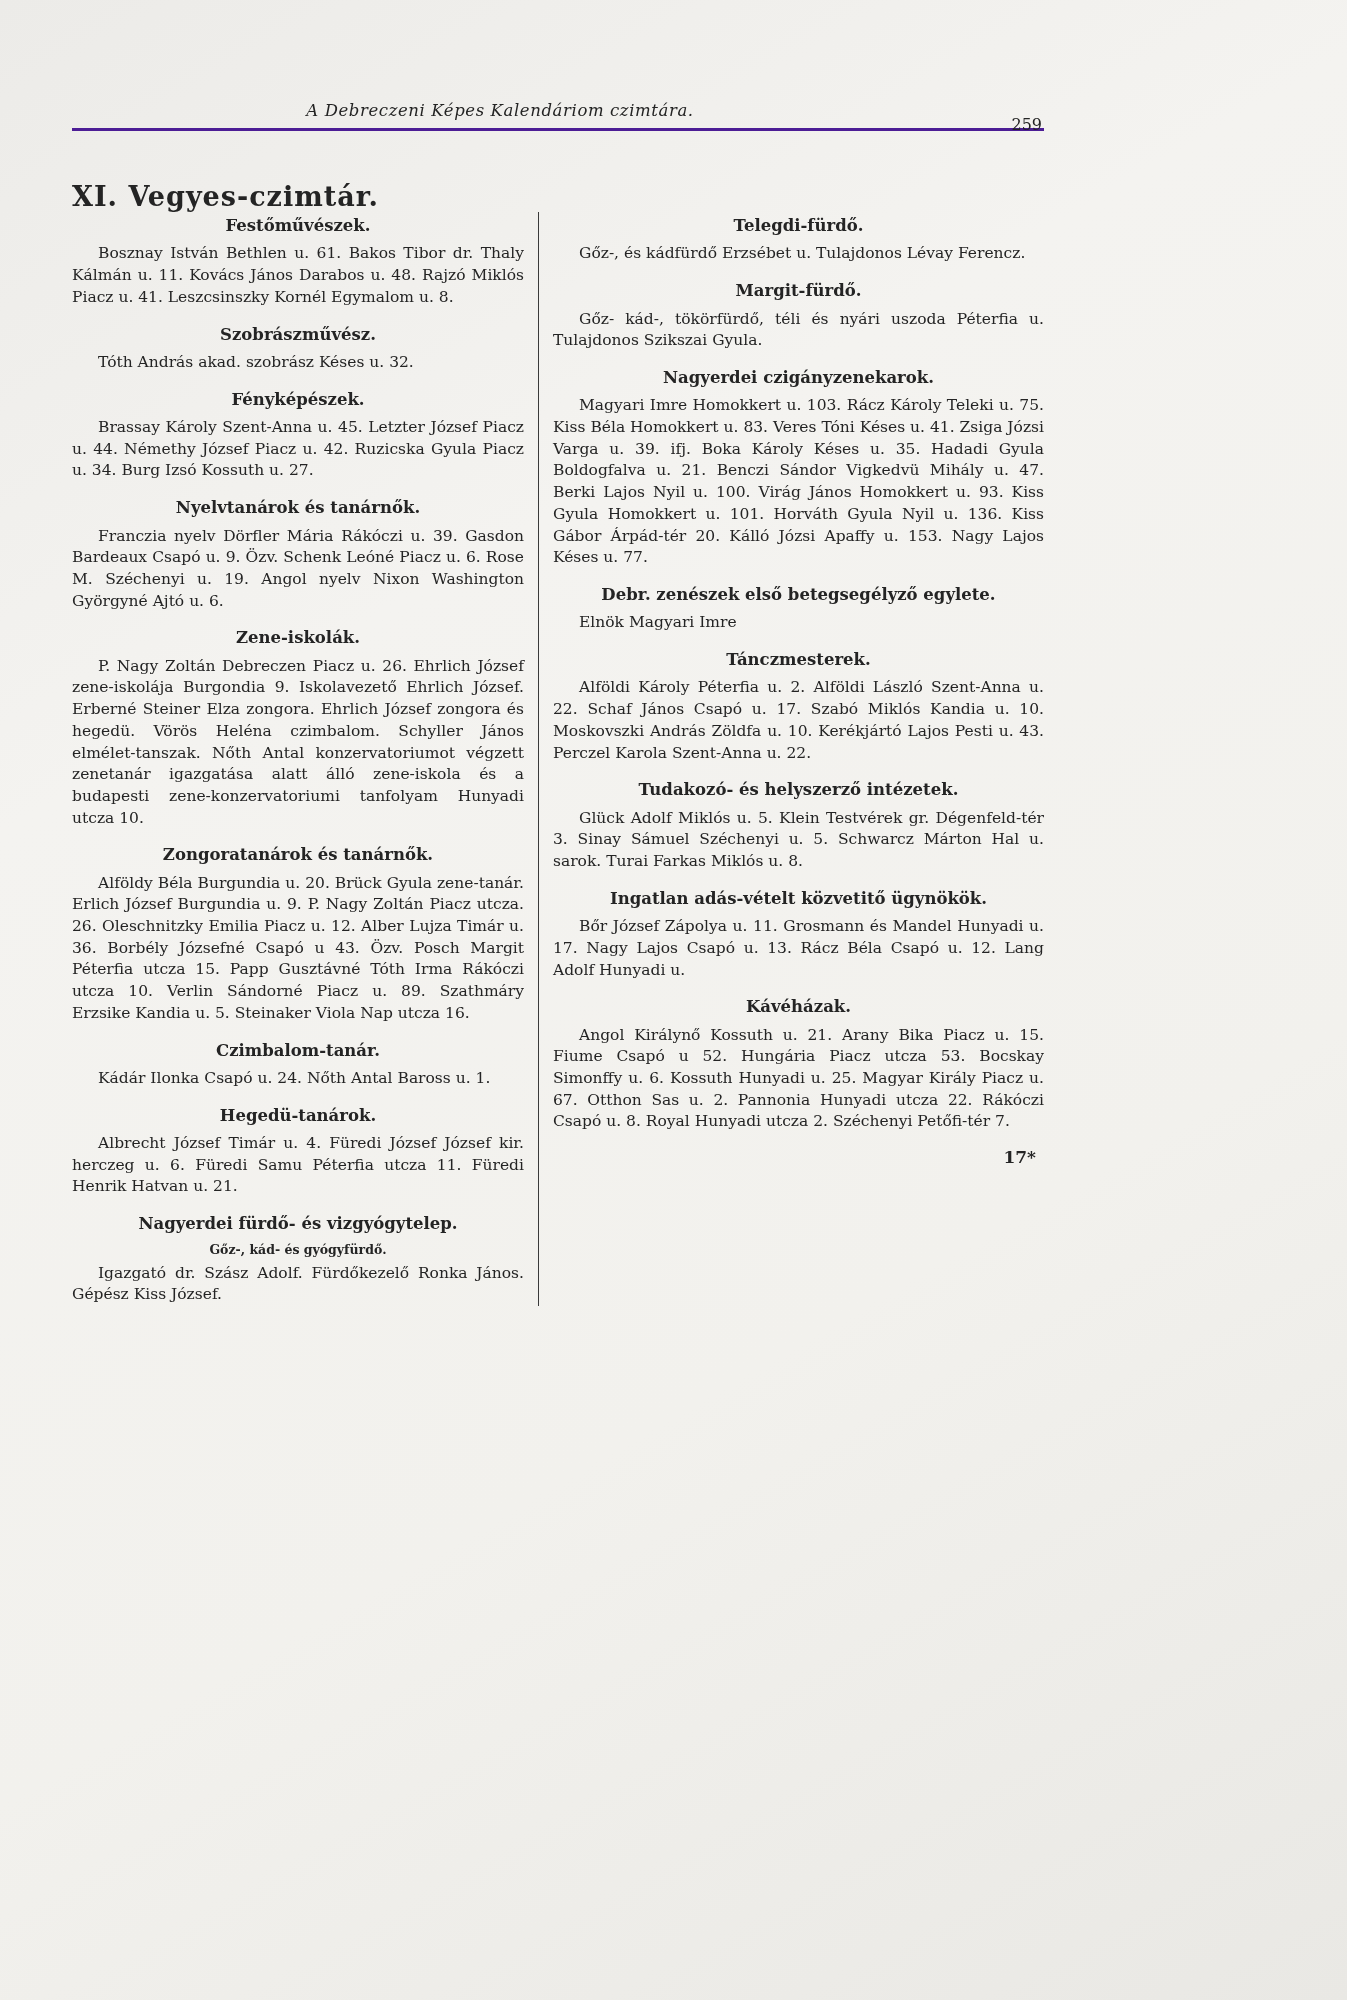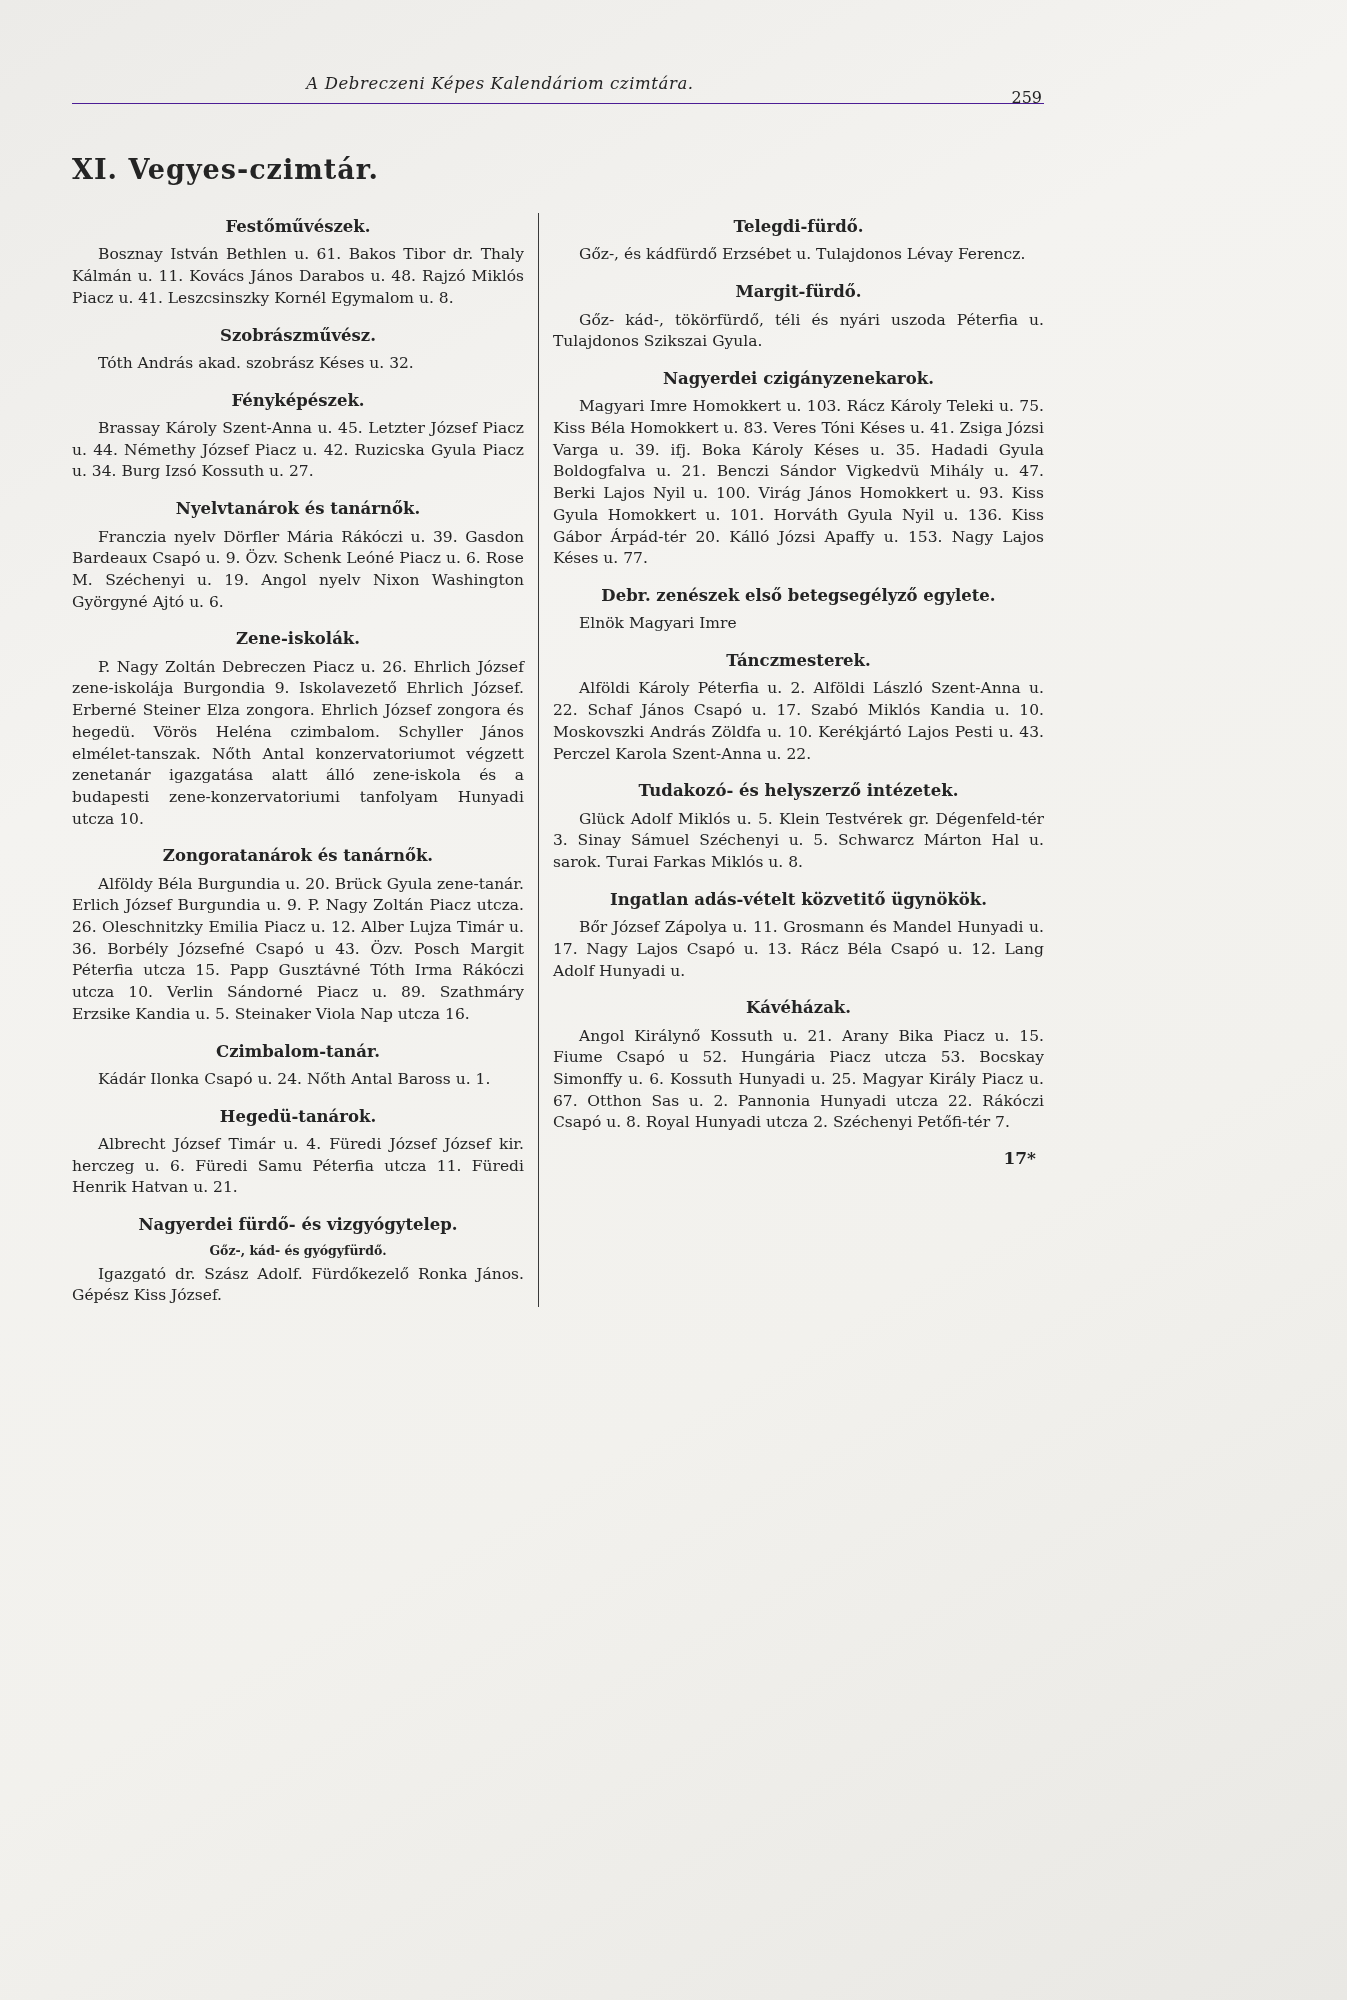--- a/index.html
+++ b/index.html
@@ -15,22 +15,23 @@
   }
   .page-content {
     position: absolute;
     left: 72px;
     top: 74px;
     width: 972px;
   }
   .running-head {
     position: relative;
     padding-bottom: 23px;
-    border-bottom: 1px solid #4c1d95;
+    border-bottom: 3px solid #4c1d95;
     height: 30px;
+    margin-top: 27px;
   }
   .running-title {
     text-align: center;
     font-style: italic;
     font-size: 16.5px;
     letter-spacing: 0.6px;
     transform: translateX(-58px);
     white-space: nowrap;
   }
   .page-number {
@@ -42,21 +43,20 @@
   .main-title {
     text-align: left;
     font-size: 27px;
     font-weight: bold;
     letter-spacing: 1px;
     margin-top: 50px;
   }
   .cols {
     display: flex;
     align-items: stretch;
-    margin-top: 28px;
   }
   .col-left { width: 452px; flex: 0 0 452px; }
   .divider {
     flex: 0 0 1px;
     width: 1px;
     background: #3a3a3a;
     margin: 0 14px;
   }
   .col-right { flex: 1 1 auto; }
   .sec-heading {

